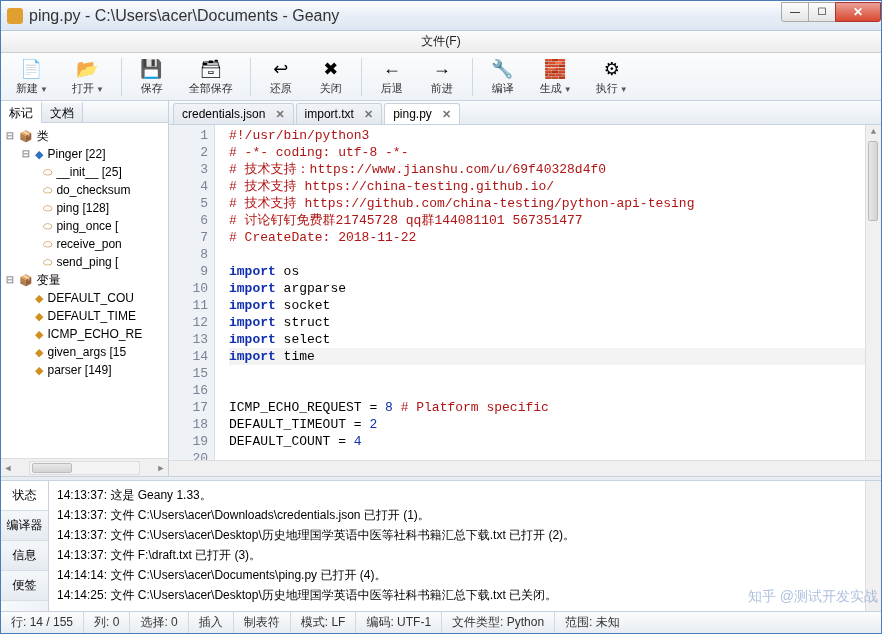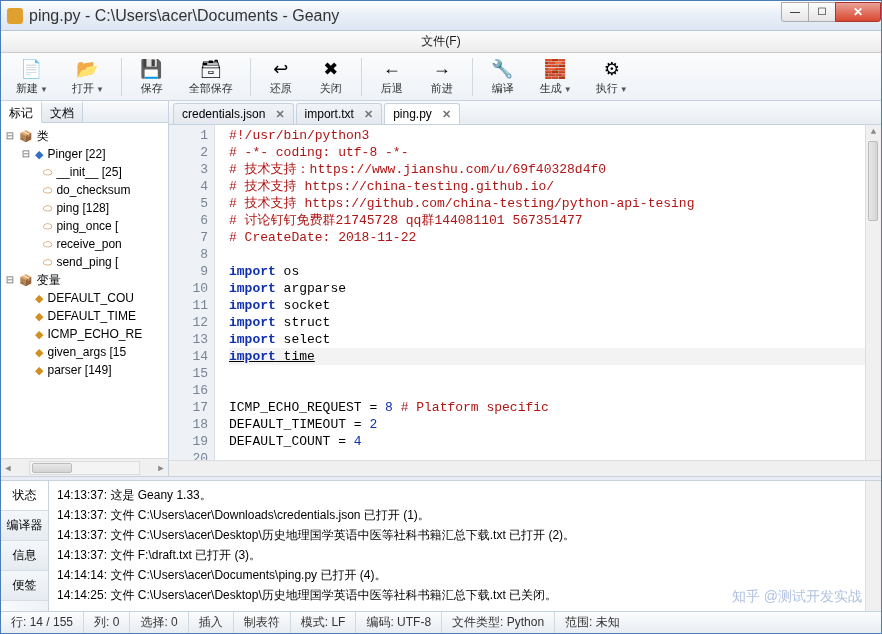--- a/index.html
+++ b/index.html
@@ -48,21 +48,21 @@
 
 .editor-area { flex: 1; display: flex; flex-direction: column; background: #fff; overflow: hidden; }
 .etabs { height: 24px; background: linear-gradient(#f8fafc,#e8edf3); border-bottom: 1px solid #c8d2de; display: flex; align-items: end; padding-left: 4px; }
 .etab { display: flex; align-items: center; gap: 10px; padding: 3px 8px; border: 1px solid #c8d2de; border-bottom: none; background: linear-gradient(#f0f3f7,#e4e9ef); border-radius: 3px 3px 0 0; margin-right: 2px; font-size: 12px; }
 .etab.active { background: #fff; }
 .etab .x { color: #777; font-size: 11px; font-weight: bold; }
 .editor-body { flex: 1; display: flex; overflow: hidden; font-family: "Consolas","Courier New",monospace; font-size: 13px; }
 .gutter { width: 46px; background: #eef1f6; color: #7a8494; text-align: right; padding: 2px 6px 2px 2px; border-right: 1px solid #d8dee6; line-height: 17px; }
 .code { flex: 1; padding: 2px 0 2px 14px; line-height: 17px; white-space: pre; overflow: hidden; position: relative; }
 .code .line { height: 17px; }
-.code .hl { background: #f3f3f3; text-decoration: underline; }
+.code .hl { background: #f3f3f3; }
 .c-red { color: #b01515; }
 .c-blue { color: #1030b0; font-weight: bold; }
 .c-num { color: #1030b0; }
 .editor-hscroll { height: 16px; background: #f0f0f0; border-top: 1px solid #ddd; }
 .vscroll { width: 16px; background: #f0f0f0; border-left: 1px solid #ddd; position: relative; }
 .vscroll .vthumb { position: absolute; top: 16px; left: 2px; width: 10px; height: 80px; background: linear-gradient(90deg,#e8e8e8,#d4d4d4); border: 1px solid #bbb; border-radius: 2px; }
 .vscroll .arrow { height: 14px; text-align: center; color: #888; font-size: 9px; line-height: 14px; }
 
 
 .hsplit { height: 5px; background: #e8edf3; border-top: 1px solid #c8d2de; border-bottom: 1px solid #c8d2de; cursor: row-resize; }
@@ -73,21 +73,21 @@
 .btab { padding: 6px 4px; text-align: center; border-bottom: 1px solid #d8dee6; font-size: 12px; background: linear-gradient(#f4f7fa,#e6ebf1); }
 .btab.active { background: #fff; }
 .msgs { flex: 1; padding: 4px 8px; font-size: 12px; line-height: 20px; overflow: hidden; white-space: nowrap; font-family: Liberation Sans, sans-serif; }
 .bvscroll { width: 16px; background: #f0f0f0; border-left: 1px solid #ddd; }
 
 
 .statusbar { height: 22px; background: linear-gradient(#fbfcfd,#e8edf3); border-top: 1px solid #c8d2de; display: flex; align-items: center; font-size: 12px; color: #333; }
 .statusbar .cell { padding: 0 10px; border-right: 1px solid #d0d8e0; height: 100%; display: flex; align-items: center; }
 
 
-.watermark { position: absolute; right: 20px; bottom: 28px; color: rgba(120,150,200,0.6); font-size: 14px; pointer-events: none; }
+.watermark { position: absolute; right: 4px; bottom: 28px; color: rgba(120,150,200,0.6); font-size: 14px; pointer-events: none; }
 </style>
 </head>
 <body>
 
 <div class="window">
   <div class="titlebar">
     <div class="app-icon"></div>
     <div class="title">ping.py - C:\Users\acer\Documents - Geany</div>
     <div class="win-btns">
       <div class="win-btn min">—</div>
@@ -308,19 +308,19 @@
     <div class="bvscroll"></div>
   </div>
 
   <div class="statusbar">
     <div class="cell">行: 14 / 155</div>
     <div class="cell">列: 0</div>
     <div class="cell">选择: 0</div>
     <div class="cell">插入</div>
     <div class="cell">制表符</div>
     <div class="cell">模式: LF</div>
-    <div class="cell">编码: UTF-8</div>
+    <div class="cell">编码: UTF-1</div>
     <div class="cell">文件类型: Python</div>
     <div class="cell" style="border-right:none">范围: 未知</div>
   </div>
 </div>
 
 <div class="watermark">知乎 @测试开发实战</div>
 
 </body></html>

